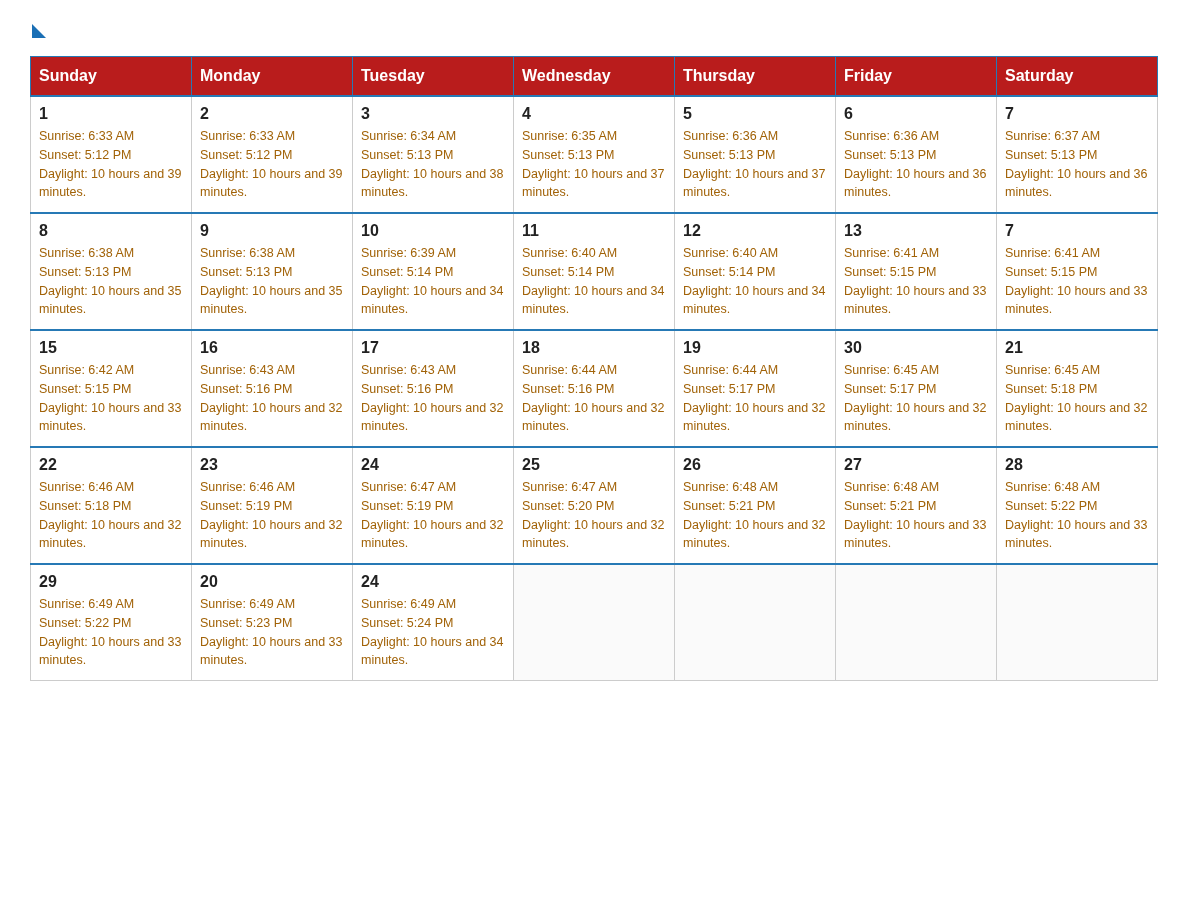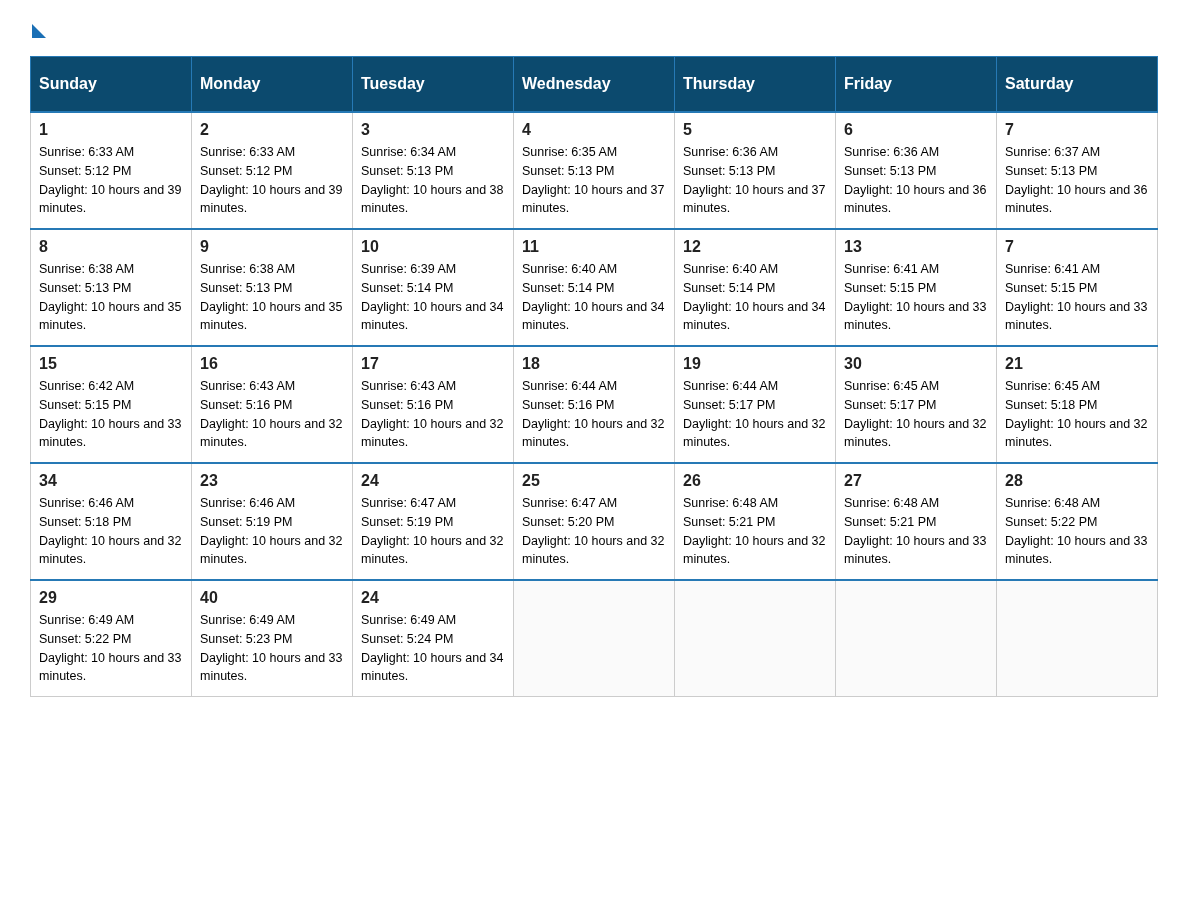--- a/index.html
+++ b/index.html
@@ -58,23 +58,23 @@
       font-size: 22px;
       color: #444;
       margin-top: 4px;
     }
     .calendar-table {
       width: 100%;
       border-collapse: collapse;
       table-layout: fixed;
     }
     .calendar-table thead tr th {
-      background-color: #0c4a6e;
+      background-color: #b91c1c;
       color: #fff;
-      padding: 18px 8px;
+      padding: 10px 8px;
       font-size: 16px;
       font-weight: bold;
       text-align: left;
       border: 1px solid #2679b5;
     }
     .calendar-table tbody tr td {
       vertical-align: top;
       padding: 8px 8px 10px 8px;
       border: 1px solid #ccc;
       font-size: 13px;
@@ -88,21 +88,21 @@
     .day-number {
       font-size: 16px;
       font-weight: bold;
       color: #222;
       display: block;
       margin-bottom: 4px;
     }
     .day-info {
       font-size: 12.5px;
       line-height: 1.5;
-      color: #000000;
+      color: #a16207;
     }
     .row-border-top td {
       border-top: 2px solid #2679b5 !important;
     }
   </style>
 </head>
 <body>
 
 <div class="header-area">
   <div class="logo-wrapper">
@@ -216,21 +216,21 @@
         <span class="day-number">30</span>
         <span class="day-info">Sunrise: 6:45 AM<br>Sunset: 5:17 PM<br>Daylight: 10 hours and 32 minutes.</span>
       </td>
         <td>
         <span class="day-number">21</span>
         <span class="day-info">Sunrise: 6:45 AM<br>Sunset: 5:18 PM<br>Daylight: 10 hours and 32 minutes.</span>
       </td>
       </tr>
       <tr class="row-border-top">
         <td>
-        <span class="day-number">34</span>
+        <span class="day-number">22</span>
         <span class="day-info">Sunrise: 6:46 AM<br>Sunset: 5:18 PM<br>Daylight: 10 hours and 32 minutes.</span>
       </td>
         <td>
         <span class="day-number">23</span>
         <span class="day-info">Sunrise: 6:46 AM<br>Sunset: 5:19 PM<br>Daylight: 10 hours and 32 minutes.</span>
       </td>
         <td>
         <span class="day-number">24</span>
         <span class="day-info">Sunrise: 6:47 AM<br>Sunset: 5:19 PM<br>Daylight: 10 hours and 32 minutes.</span>
       </td>
@@ -250,21 +250,21 @@
         <span class="day-number">28</span>
         <span class="day-info">Sunrise: 6:48 AM<br>Sunset: 5:22 PM<br>Daylight: 10 hours and 33 minutes.</span>
       </td>
       </tr>
       <tr class="row-border-top">
         <td>
         <span class="day-number">29</span>
         <span class="day-info">Sunrise: 6:49 AM<br>Sunset: 5:22 PM<br>Daylight: 10 hours and 33 minutes.</span>
       </td>
         <td>
-        <span class="day-number">40</span>
+        <span class="day-number">20</span>
         <span class="day-info">Sunrise: 6:49 AM<br>Sunset: 5:23 PM<br>Daylight: 10 hours and 33 minutes.</span>
       </td>
         <td>
         <span class="day-number">24</span>
         <span class="day-info">Sunrise: 6:49 AM<br>Sunset: 5:24 PM<br>Daylight: 10 hours and 34 minutes.</span>
       </td>
         <td></td>
         <td></td>
         <td></td>
         <td></td>

